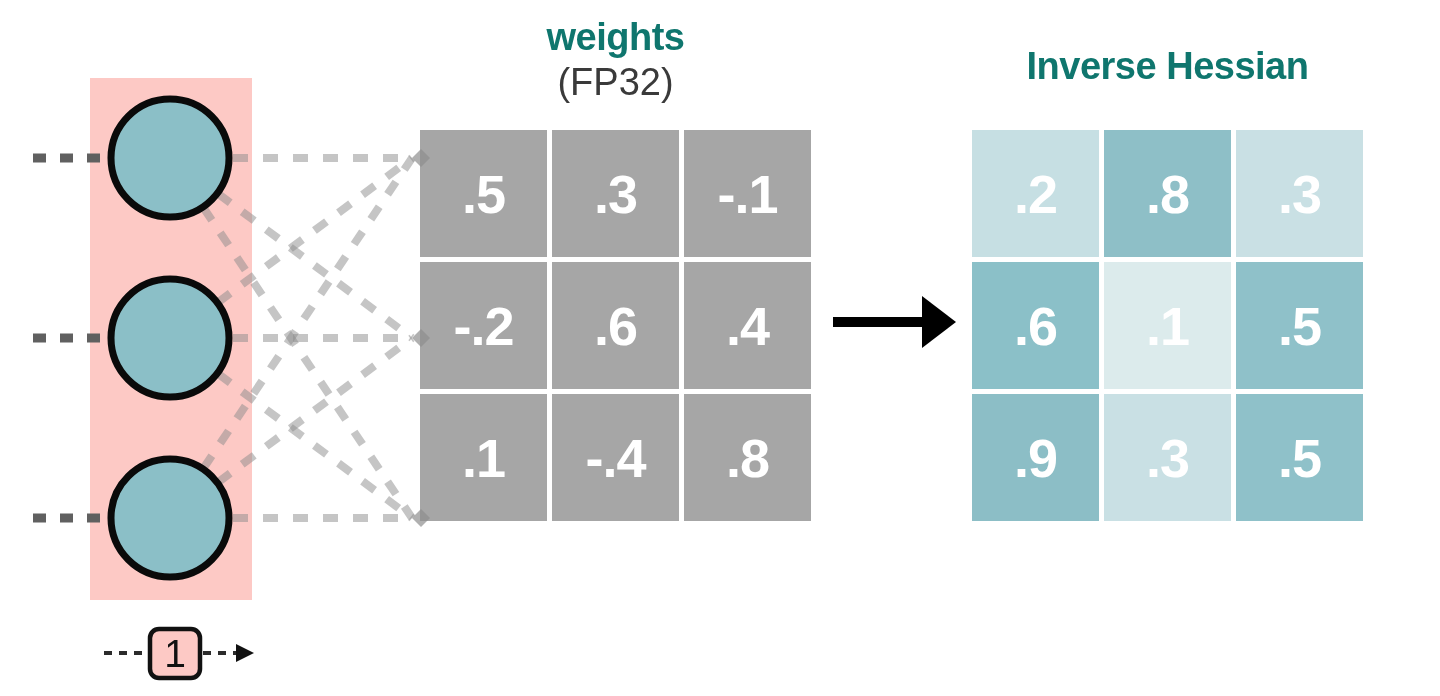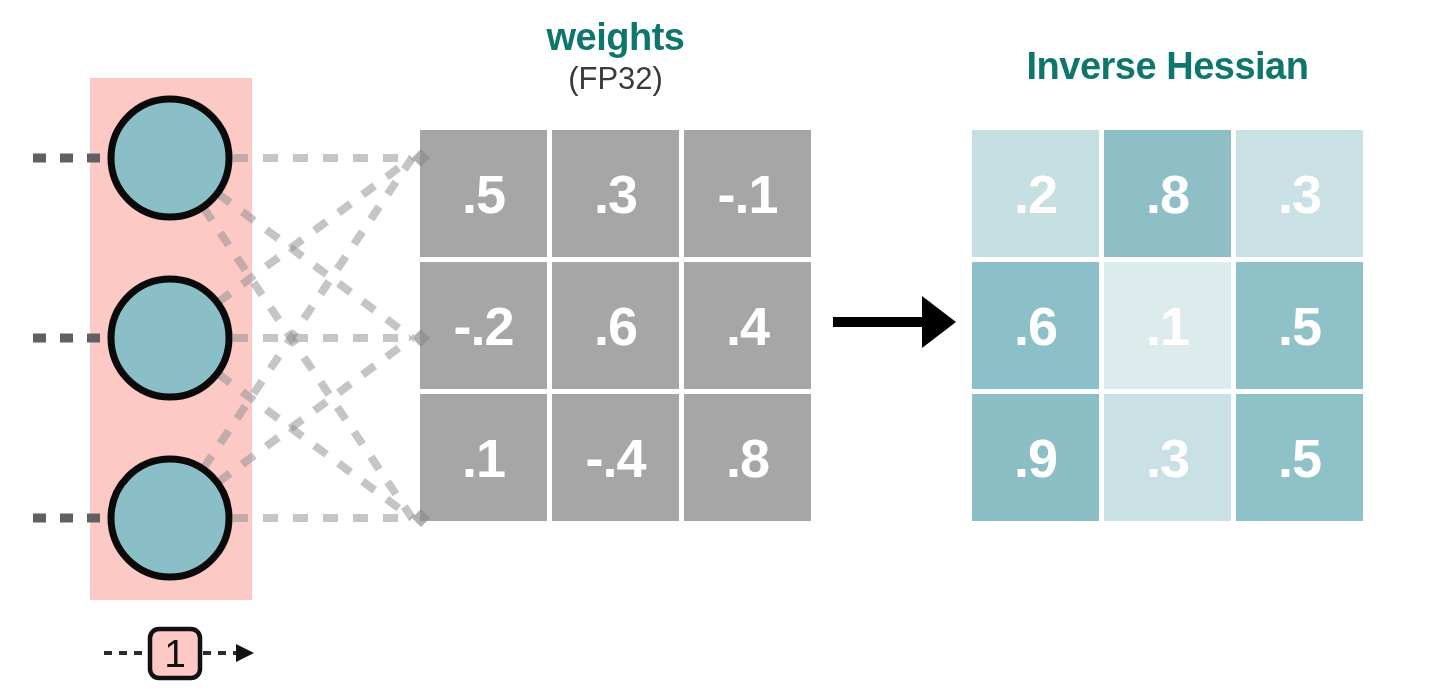--- a/index.html
+++ b/index.html
@@ -3,21 +3,21 @@
 <meta charset="utf-8">
 <style>
   html,body{margin:0;padding:0;background:#ffffff;}
   .canvas{
     position:relative;width:1440px;height:696px;background:#ffffff;overflow:hidden;
     font-family:"Liberation Sans","DejaVu Sans",sans-serif;
   }
   .layer-svg{position:absolute;left:0;top:0;z-index:2;pointer-events:none;}
   .title-block{position:absolute;top:16px;text-align:center;z-index:1;}
   .title-block .t{font-size:38px;font-weight:800;color:#0f766e;line-height:1.15;letter-spacing:-0.5px;}
-  .title-block .s{font-size:31px;font-weight:400;color:#3a3a3a;line-height:1.1;margin-top:2px;}
+  .title-block .s{font-size:38px;font-weight:400;color:#3a3a3a;line-height:1.1;margin-top:2px;}
   .matrix{
     position:absolute;top:130px;display:grid;z-index:1;
     grid-template-columns:127px 127px 127px;
     grid-template-rows:127px 127px 127px;
     gap:5px;
   }
   .matrix .cell{
     display:flex;align-items:center;justify-content:center;
     color:#ffffff;font-size:54px;font-weight:800;letter-spacing:-1px;
   }

